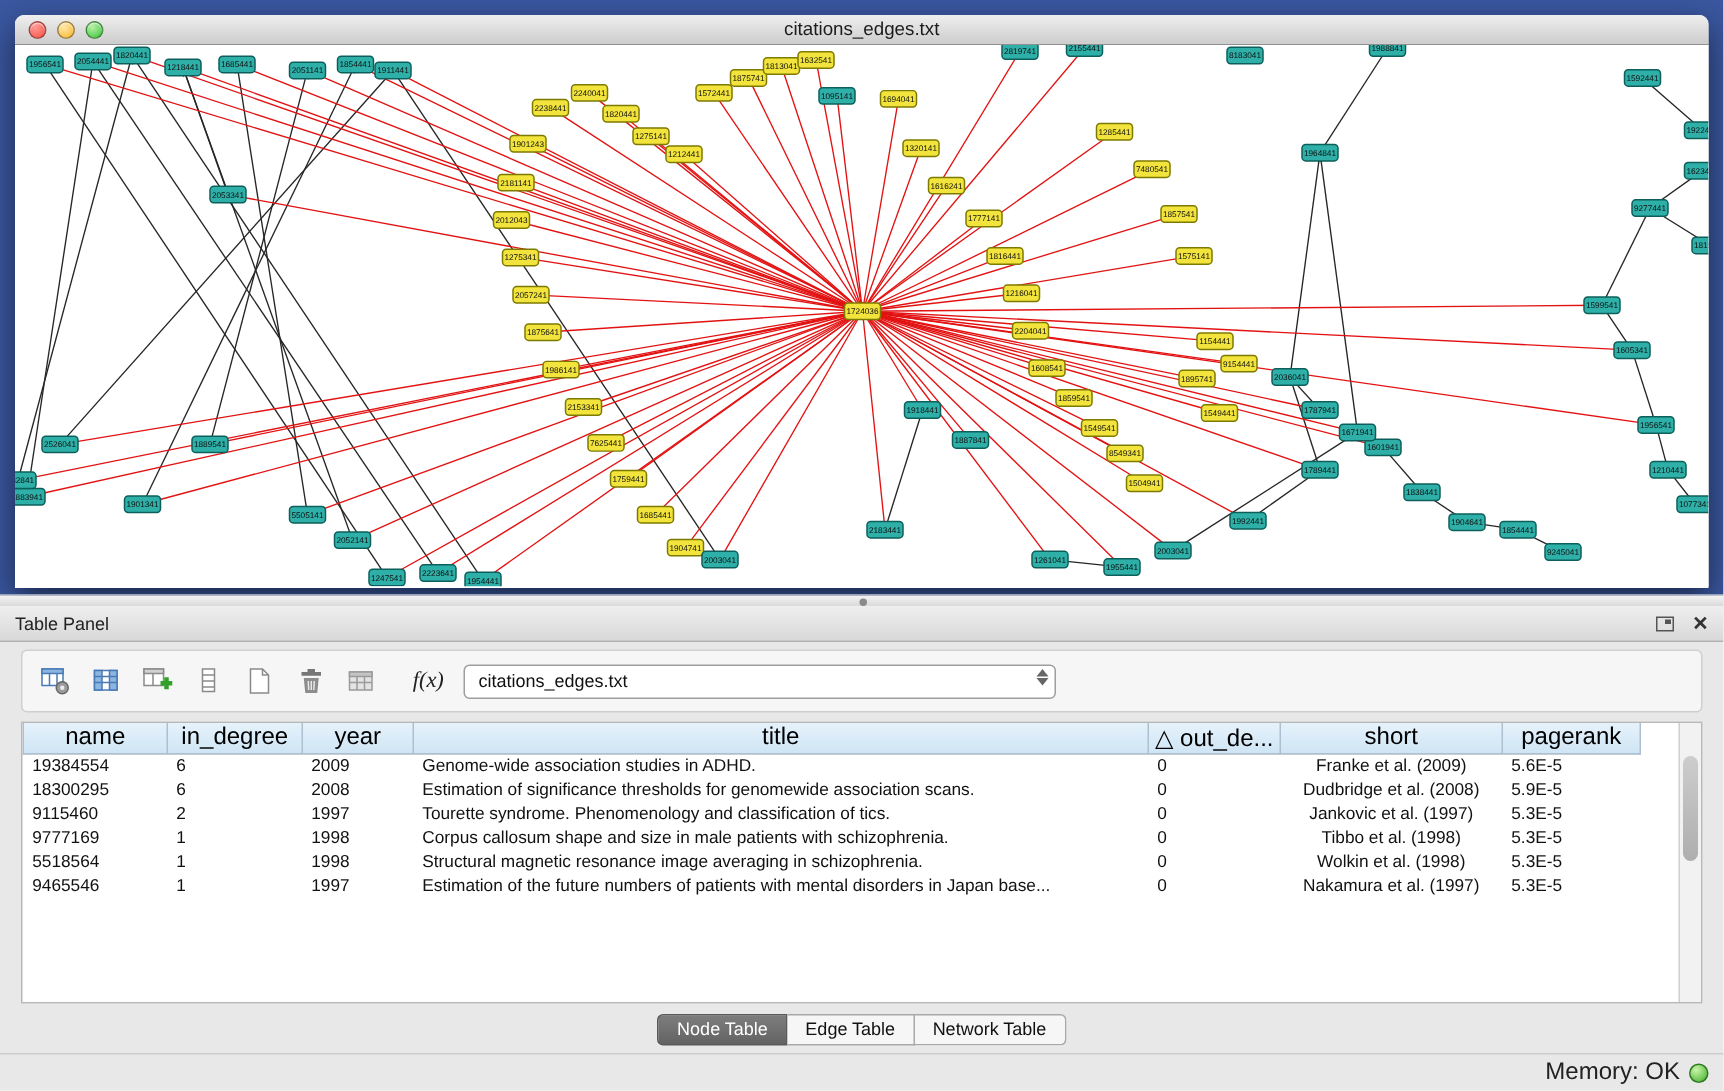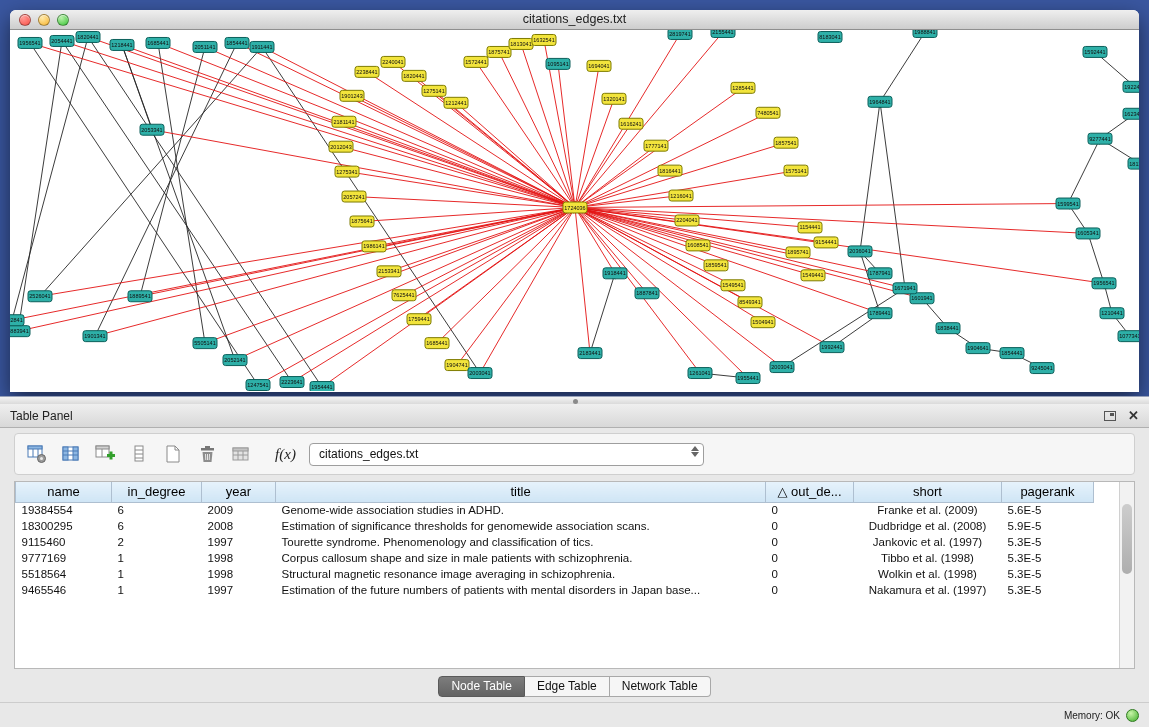--- a/index.html
+++ b/index.html
@@ -47,42 +47,42 @@
            border:1px solid #9e9e9e; border-radius:4px; display:flex; align-items:center;
            font-size:12px; padding-left:9px; color:#111; cursor:pointer; position:relative; }
   .combo .arrows { position:absolute; right:4px; top:2px; display:flex; flex-direction:column; gap:1px; }
   .combo .arrows i { width:0; height:0; border-left:4px solid transparent; border-right:4px solid transparent; }
   .combo .arrows i.up { border-bottom:5px solid #666; }
   .combo .arrows i.down { border-top:5px solid #666; }
 
   .table-wrap { margin:6px 14px 0 14px; height:188px; background:#fff;
                 border:1px solid #b8b8b8; position:relative; overflow:hidden; }
   table.data { border-collapse:collapse; table-layout:fixed; width:1078px; }
-  table.data th { height:20px; font-weight:normal; font-size:13px; text-align:center;
+  table.data th { height:20px; font-weight:normal; font-size:16px; text-align:center;
                   background:linear-gradient(#e6f2fb,#cfe5f5); border:1px solid #aebfd0;
                   border-top:none; overflow:hidden; white-space:nowrap; cursor:pointer; }
   table.data td { height:16px; font-size:11.5px; padding:0 6px; white-space:nowrap;
                   overflow:hidden; color:#111; cursor:default; }
   table.data td.c-short { text-align:center; }
   .vscroll { position:absolute; top:0; right:0; bottom:0; width:15px;
              background:#f2f2f2; border-left:1px solid #d0d0d0; }
   .vscroll .thumb { position:absolute; top:22px; left:2px; width:10px; height:70px;
                     border-radius:5px; background:linear-gradient(#cdcdcd,#aeaeae); }
 
   .tabbar { height:26px; display:flex; align-items:center; justify-content:center; margin-top:4px; }
   .tab { height:21px; padding:2px 12px; font-size:12px; font-family:"Liberation Sans",sans-serif;
          background:#f6f6f6; border:1px solid #a8a8a8; border-left:none; color:#111; cursor:pointer; }
   .tab:first-child { border-left:1px solid #a8a8a8; border-radius:4px 0 0 4px; }
   .tab:last-child { border-radius:0 4px 4px 0; }
   .tab.active { background:linear-gradient(#7d7d7d,#636363); color:#fff; border-color:#5a5a5a; }
 
   .statusbar { position:absolute; left:0; right:0; bottom:0; height:25px;
                background:#e8e8e8; border-top:1px solid #cccccc; display:flex;
                align-items:center; justify-content:flex-end; padding:0 10px; gap:6px; }
-  .statusbar .mem { font-size:10px; color:#222;margin-left:21px; }
+  .statusbar .mem { font-size:16px; color:#222;margin-left:21px; }
   .okdot { width:13px; height:13px; border-radius:50%; border:1px solid #2d7a1f;
            background:radial-gradient(circle at 35% 30%, #c9f5a9, #3fae2a); }
 </style>
 </head>
 <body>
 
 <div class="desktop">
   <div class="window">
     <div class="titlebar">
       <div class="lights">

